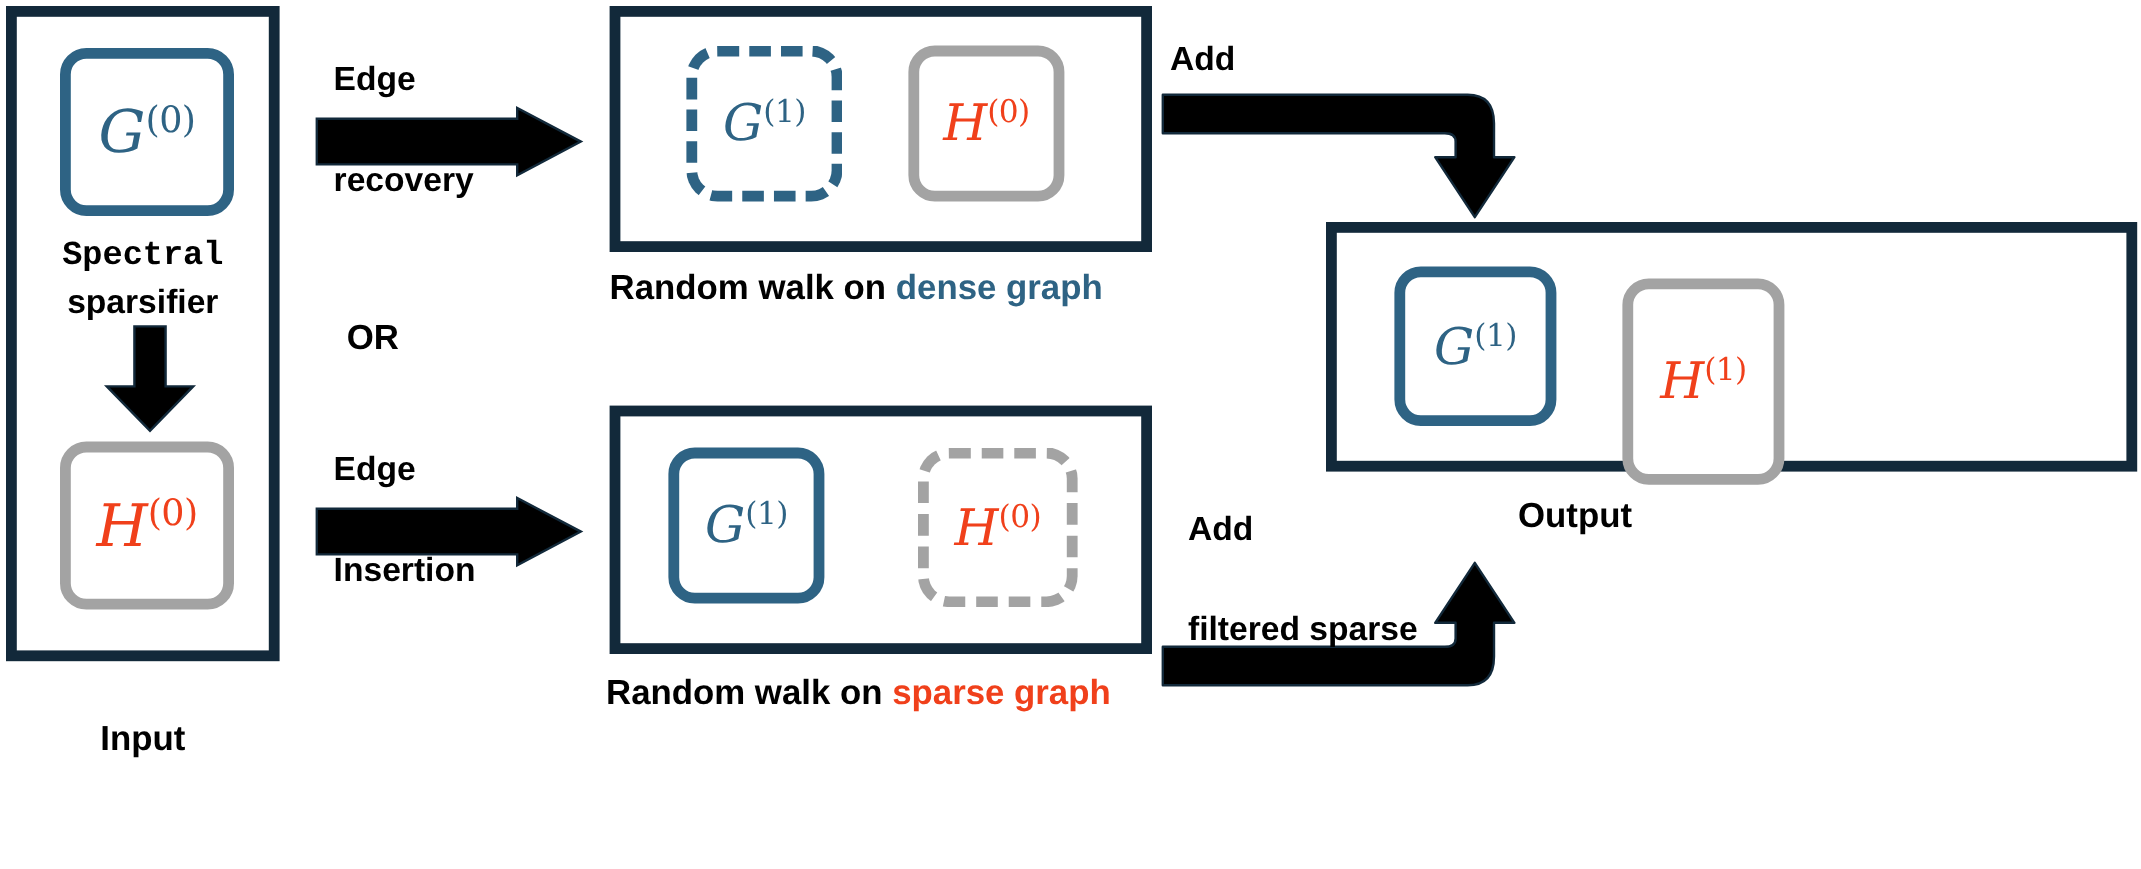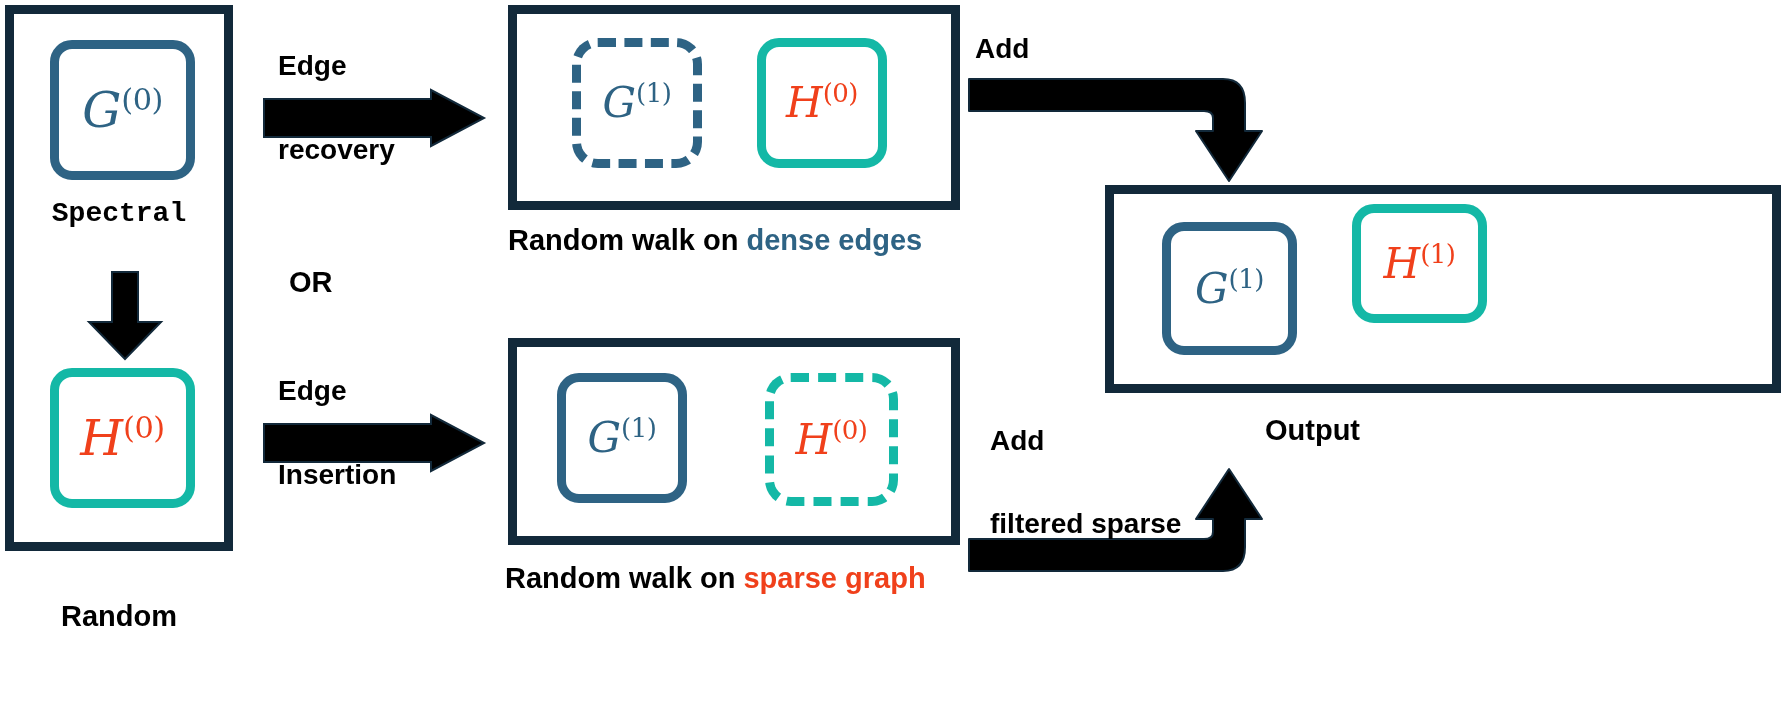--- a/index.html
+++ b/index.html
@@ -19,21 +19,21 @@
   }
 
   
   .node{
     position:absolute;
     box-sizing:border-box;
     background:#ffffff;
     display:flex;align-items:center;justify-content:center;
   }
   .node.blue{border:9px solid #2e6384;border-radius:22px;color:#2e6384;}
-  .node.red{border:9px solid #14b8a6;border-radius:22px;color:#f0401b;}
+  .node.red{border:9px solid #a3a3a3;border-radius:22px;color:#f0401b;}
   .node.blue.dashed{border-style:dashed;border-radius:26px;}
   .node.red.dashed{border-style:dashed;border-radius:26px;}
 
   .math{
     font-family:"DejaVu Serif", serif;
     font-style:italic;
     line-height:1;
     white-space:nowrap;
     position:relative;
     letter-spacing:0px;
@@ -66,30 +66,31 @@
 
 <div class="stage">
 
   <div class="frame" style="left:5px;top:5px;width:228px;height:546px;"></div>
 
   <div class="node blue" style="left:50px;top:40px;width:145px;height:140px;">
     <span class="math" style="font-size:49px;"><span>G</span><sup>(0)</sup></span>
   </div>
 
   <div class="lbl center" style="left:5px;top:198px;width:228px;font-size:28px;font-family:Liberation Mono, monospace;">Spectral</div>
+  <div class="lbl center" style="left:5px;top:236px;width:228px;font-size:28px;">sparsifier</div>
 
   <svg class="arrow" style="left:88px;top:272px;" width="74" height="88" viewBox="0 0 74 88">
     <path d="M24 0 H50 V50 H73 L37 87 L1 50 H24 Z" fill="#000000" stroke="#12293a" stroke-width="2"></path>
   </svg>
 
   <div class="node red" style="left:50px;top:368px;width:145px;height:140px;">
     <span class="math" style="font-size:49px;"><span>H</span><sup>(0)</sup></span>
   </div>
 
-  <div class="lbl center" style="left:5px;top:600px;width:228px;font-size:29px;">Random</div>
+  <div class="lbl center" style="left:5px;top:600px;width:228px;font-size:29px;">Input</div>
 
   <div class="lbl" style="left:278px;top:50px;font-size:28px;">Edge</div>
   <svg class="arrow" style="left:263px;top:89px;" width="222" height="58" viewBox="0 0 222 58">
     <path d="M1 10 H168 V1 L221 29 L168 57 V48 H1 Z" fill="#000000" stroke="#12293a" stroke-width="2"></path>
   </svg>
   <div class="lbl" style="left:278px;top:134px;font-size:28px;">recovery</div>
 
   <div class="lbl" style="left:289px;top:266px;font-size:29px;">OR</div>
 
   <div class="lbl" style="left:278px;top:375px;font-size:28px;">Edge</div>
@@ -102,21 +103,21 @@
 
   <div class="node blue dashed" style="left:572px;top:38px;width:130px;height:130px;">
     <span class="math" style="font-size:42px;"><span>G</span><sup>(1)</sup></span>
   </div>
 
   <div class="node red" style="left:757px;top:38px;width:130px;height:130px;">
     <span class="math" style="font-size:42px;"><span>H</span><sup>(0)</sup></span>
   </div>
 
   <div class="lbl" style="left:508px;top:224px;font-size:29px;">
-    <span>Random walk on </span><span class="blue-txt">dense edges</span>
+    <span>Random walk on </span><span class="blue-txt">dense graph</span>
   </div>
 
   <div class="frame" style="left:508px;top:338px;width:452px;height:207px;"></div>
 
   <div class="node blue" style="left:557px;top:373px;width:130px;height:130px;">
     <span class="math" style="font-size:42px;"><span>G</span><sup>(1)</sup></span>
   </div>
 
   <div class="node red dashed" style="left:765px;top:373px;width:133px;height:133px;">
     <span class="math" style="font-size:42px;"><span>H</span><sup>(0)</sup></span>
@@ -130,21 +131,21 @@
   <svg class="arrow" style="left:968px;top:78px;" width="295" height="110" viewBox="0 0 295 110">
     <path d="M1 1 H255 Q277 1 277 25 V53 H294 L261 103 L228 53 H245 V40 Q245 33 236 33 H1 Z" fill="#000000" stroke="#12293a" stroke-width="2" stroke-linejoin="round"></path>
   </svg>
 
   <div class="frame" style="left:1105px;top:185px;width:676px;height:208px;"></div>
 
   <div class="node blue" style="left:1162px;top:222px;width:135px;height:133px;">
     <span class="math" style="font-size:42px;"><span>G</span><sup>(1)</sup></span>
   </div>
 
-  <div class="node red" style="left:1352px;top:204px;width:135px;height:119px;">
+  <div class="node red" style="left:1352px;top:232px;width:135px;height:172px;">
     <span class="math" style="font-size:42px;"><span>H</span><sup>(1)</sup></span>
   </div>
 
   <div class="lbl" style="left:1265px;top:414px;font-size:29px;">Output</div>
 
   <div class="lbl" style="left:990px;top:425px;font-size:28px;">Add</div>
   <svg class="arrow" style="left:968px;top:462px;" width="300" height="110" viewBox="0 0 300 110">
     <path d="M1 109 H255 Q277 109 277 85 V57 H294 L261 7 L228 57 H245 V70 Q245 77 236 77 H1 Z" fill="#000000" stroke="#12293a" stroke-width="2" stroke-linejoin="round"></path>
   </svg>
   <div class="lbl" style="left:990px;top:508px;font-size:28px;">filtered  sparse</div>

